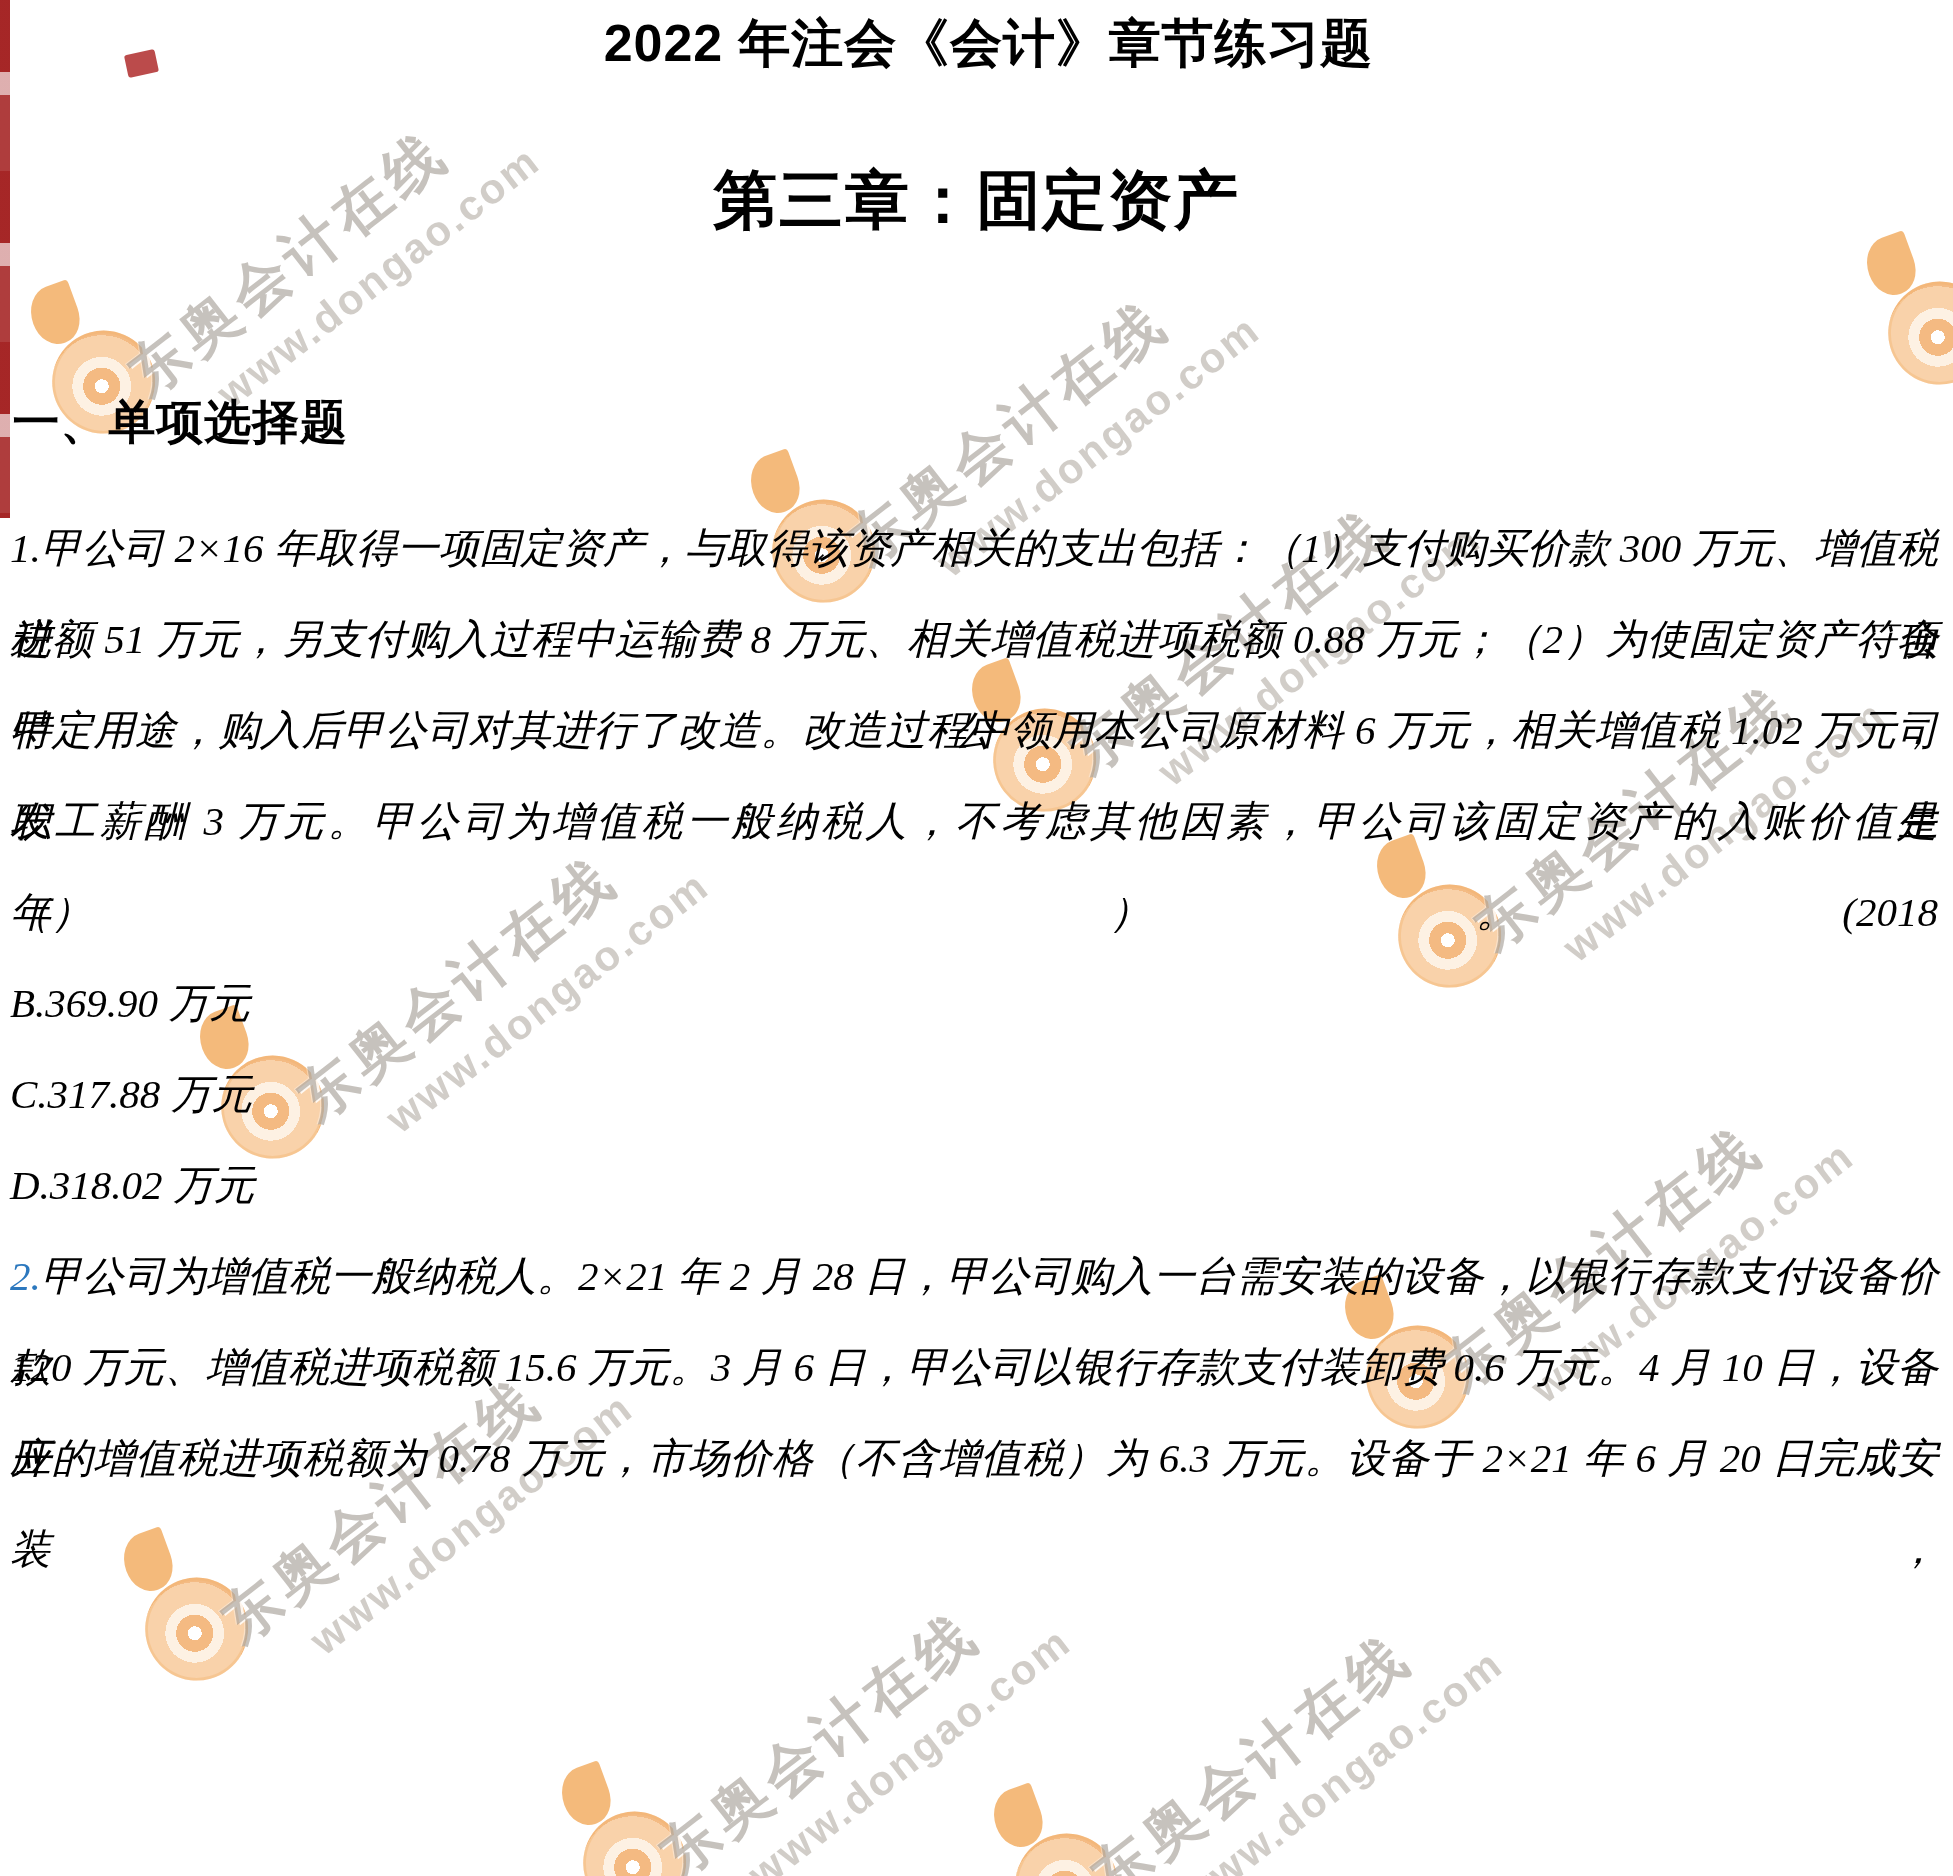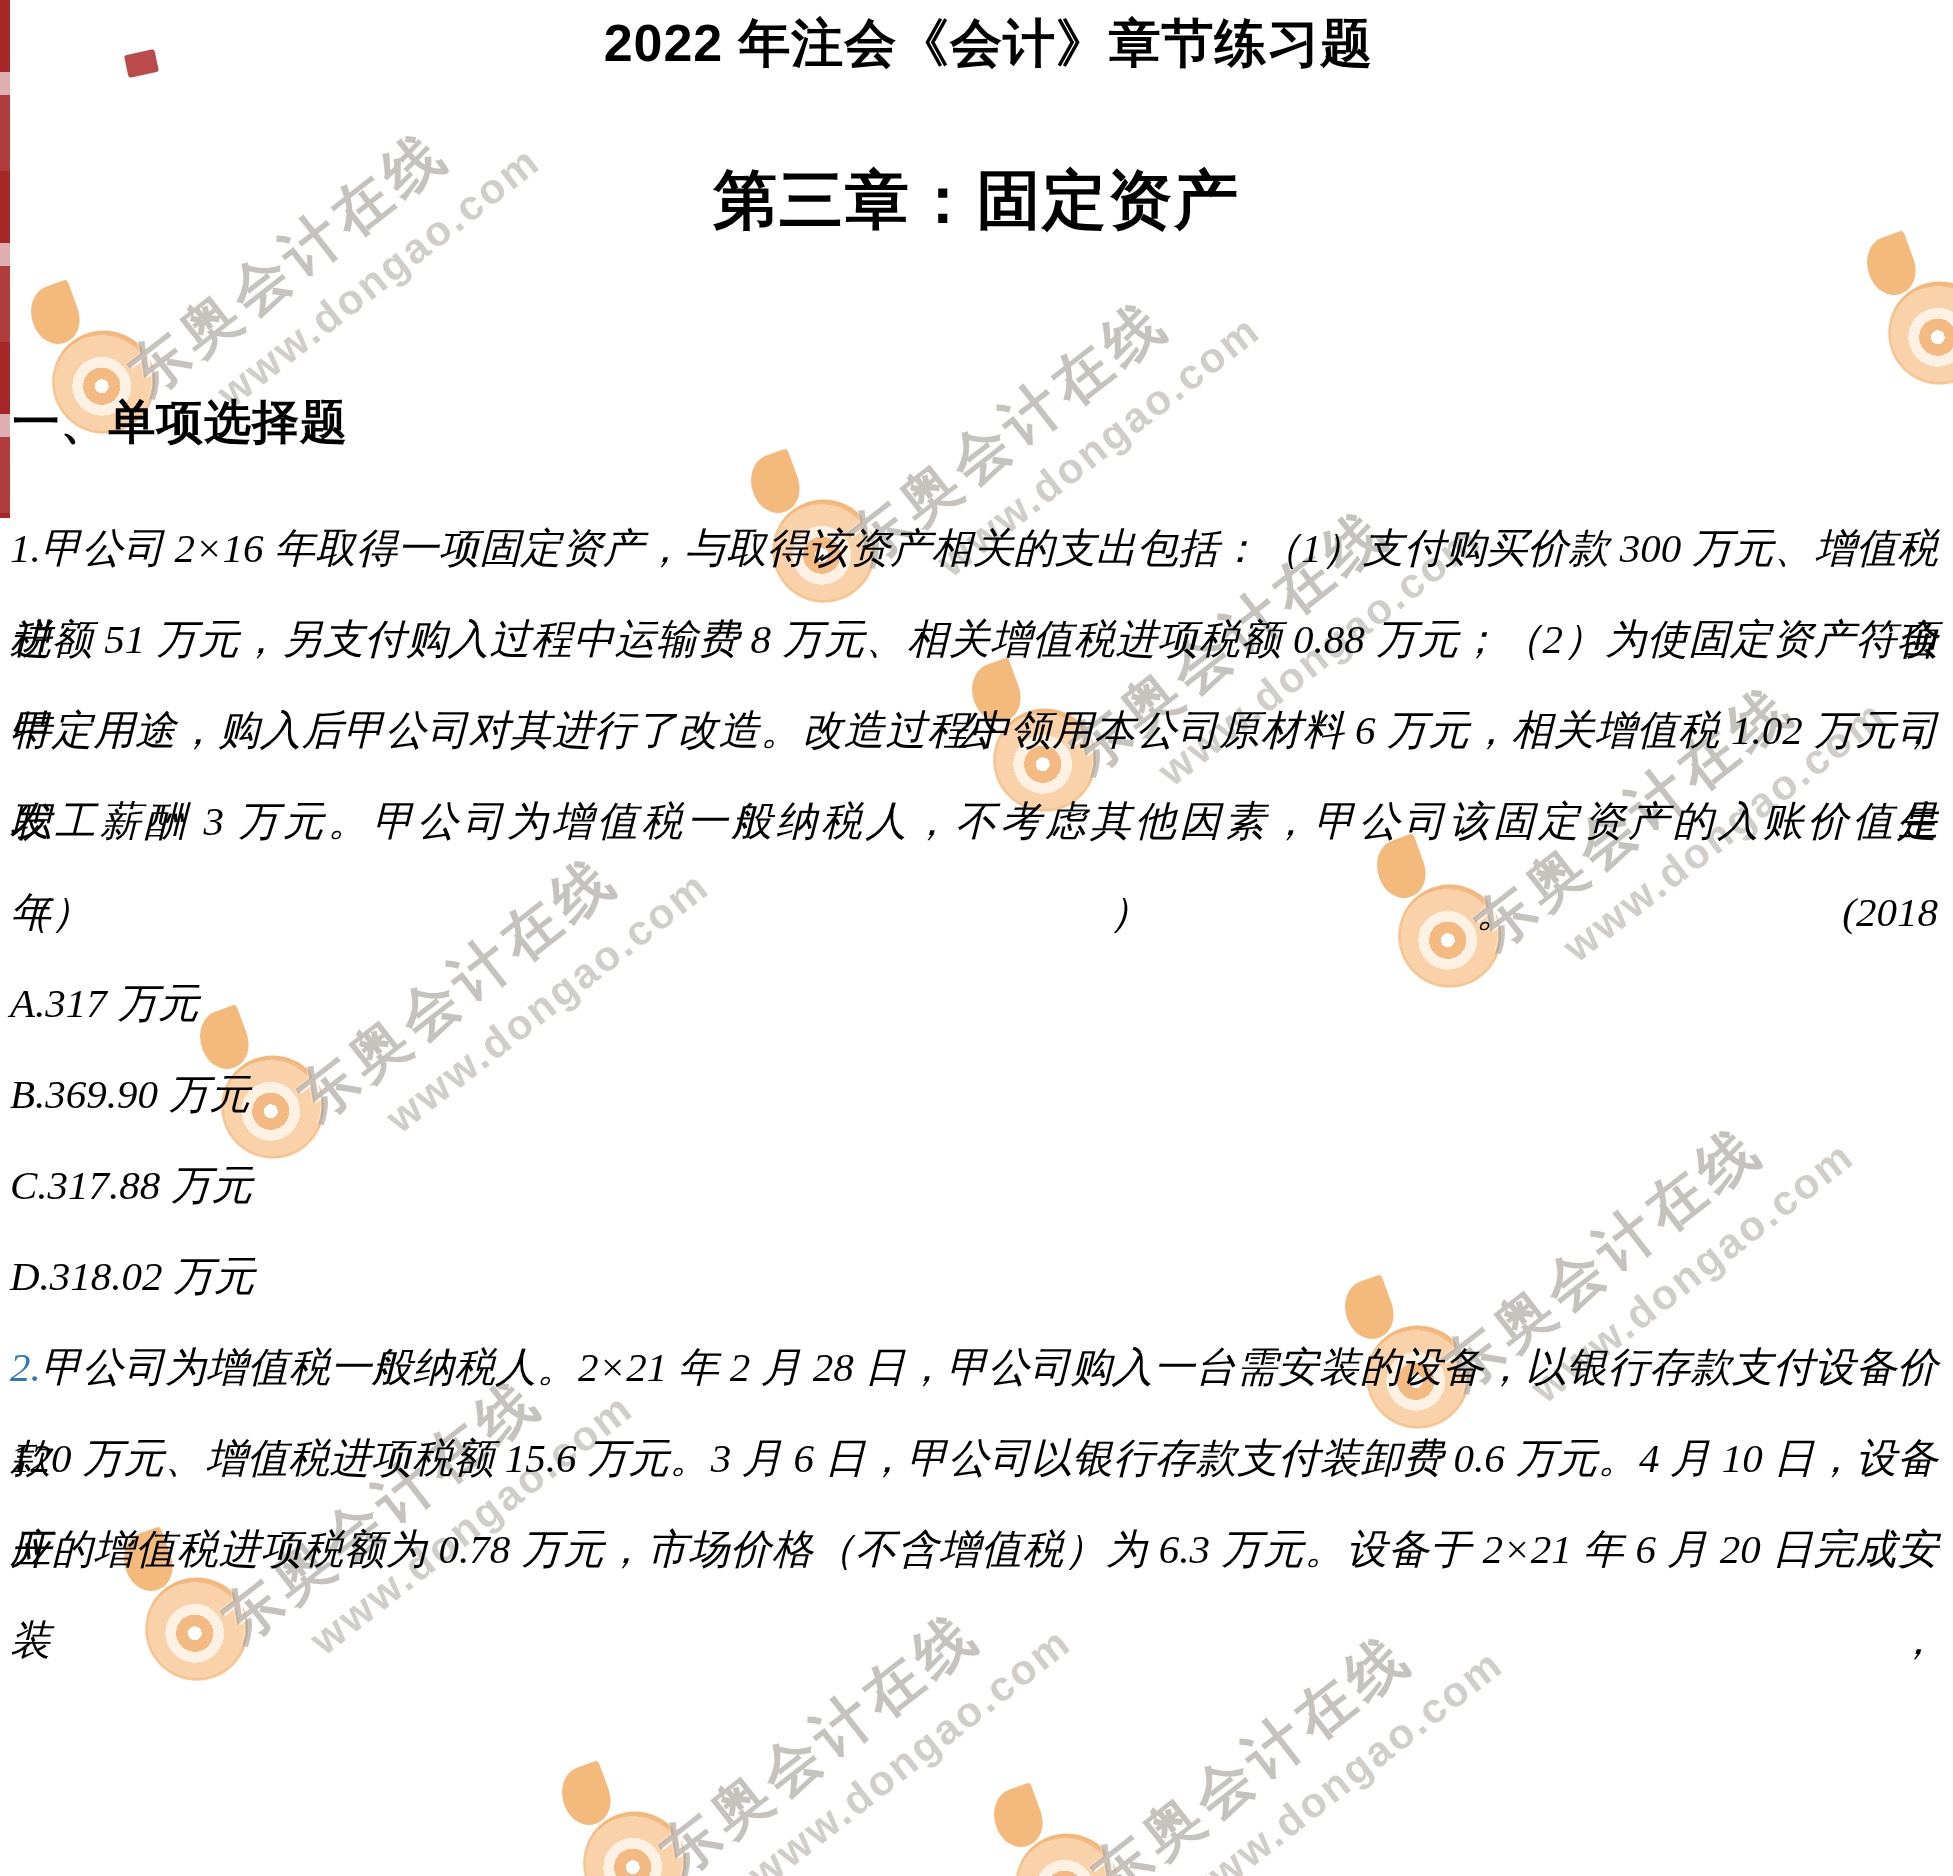--- a/index.html
+++ b/index.html
@@ -194,21 +194,20 @@
     <div class="doc-title">2022 年注会《会计》章节练习题</div>
     <div class="chapter-title">第三章：固定资产</div>
     <div class="section-heading">一、单项选择题</div>
 
     <div class="body-text">
       <div class="line just">1.甲公司 2×16 年取得一项固定资产，与取得该资产相关的支出包括：（1）支付购买价款 300 万元、增值税进项</div>
       <div class="line just">税额 51 万元，另支付购入过程中运输费 8 万元、相关增值税进项税额 0.88 万元；（2）为使固定资产符合甲公司</div>
       <div class="line just">特定用途，购入后甲公司对其进行了改造。改造过程中领用本公司原材料 6 万元，相关增值税 1.02 万元，发生</div>
       <div class="line just">职工薪酬 3 万元。甲公司为增值税一般纳税人，不考虑其他因素，甲公司该固定资产的入账价值是（　　）。(2018</div>
       <div class="line">年）</div>
-      <div class="line">A.317 万元</div>
       <div class="line">B.369.90 万元</div>
       <div class="line">C.317.88 万元</div>
       <div class="line">D.318.02 万元</div>
       <div class="line just"><span class="q-num-blue">2.</span><span>甲公司为增值税一般纳税人。2×21 年 2 月 28 日，甲公司购入一台需安装的设备，以银行存款支付设备价款</span></div>
       <div class="line just">120 万元、增值税进项税额 15.6 万元。3 月 6 日，甲公司以银行存款支付装卸费 0.6 万元。4 月 10 日，设备开</div>
       <div class="line just">应的增值税进项税额为 0.78 万元，市场价格（不含增值税）为 6.3 万元。设备于 2×21 年 6 月 20 日完成安装，</div>
     </div>
   </div>
 
 </div>

